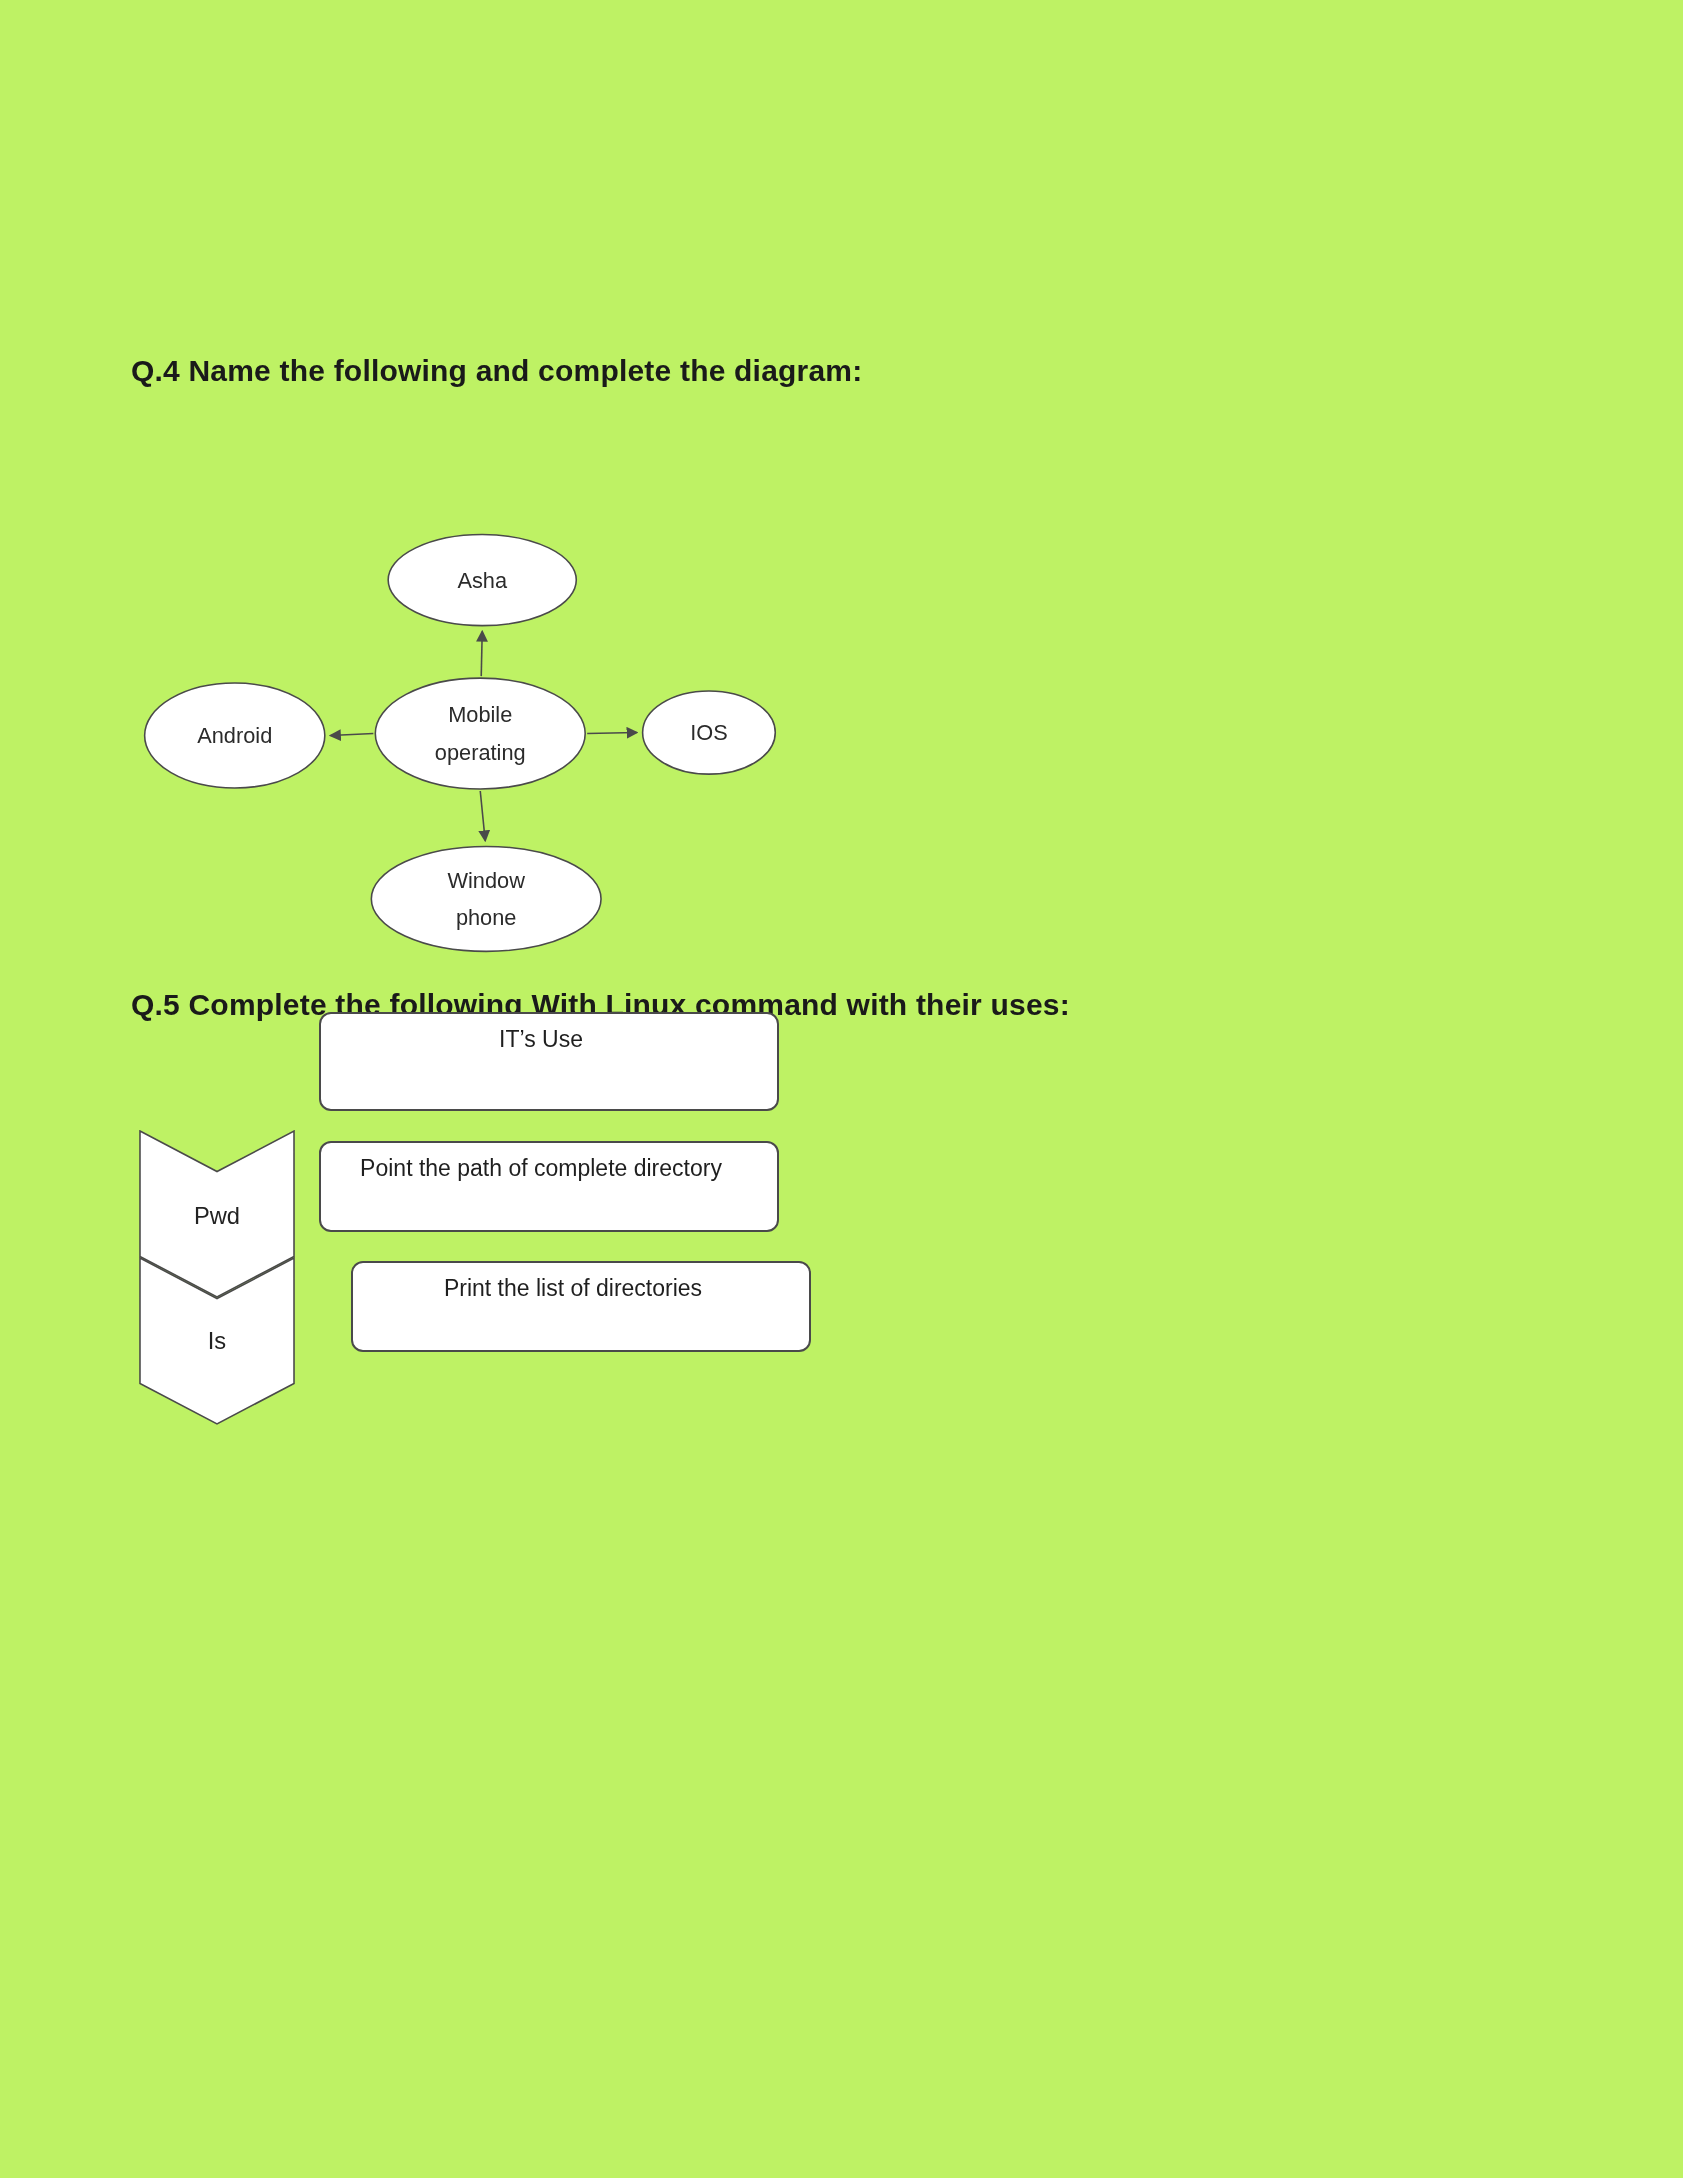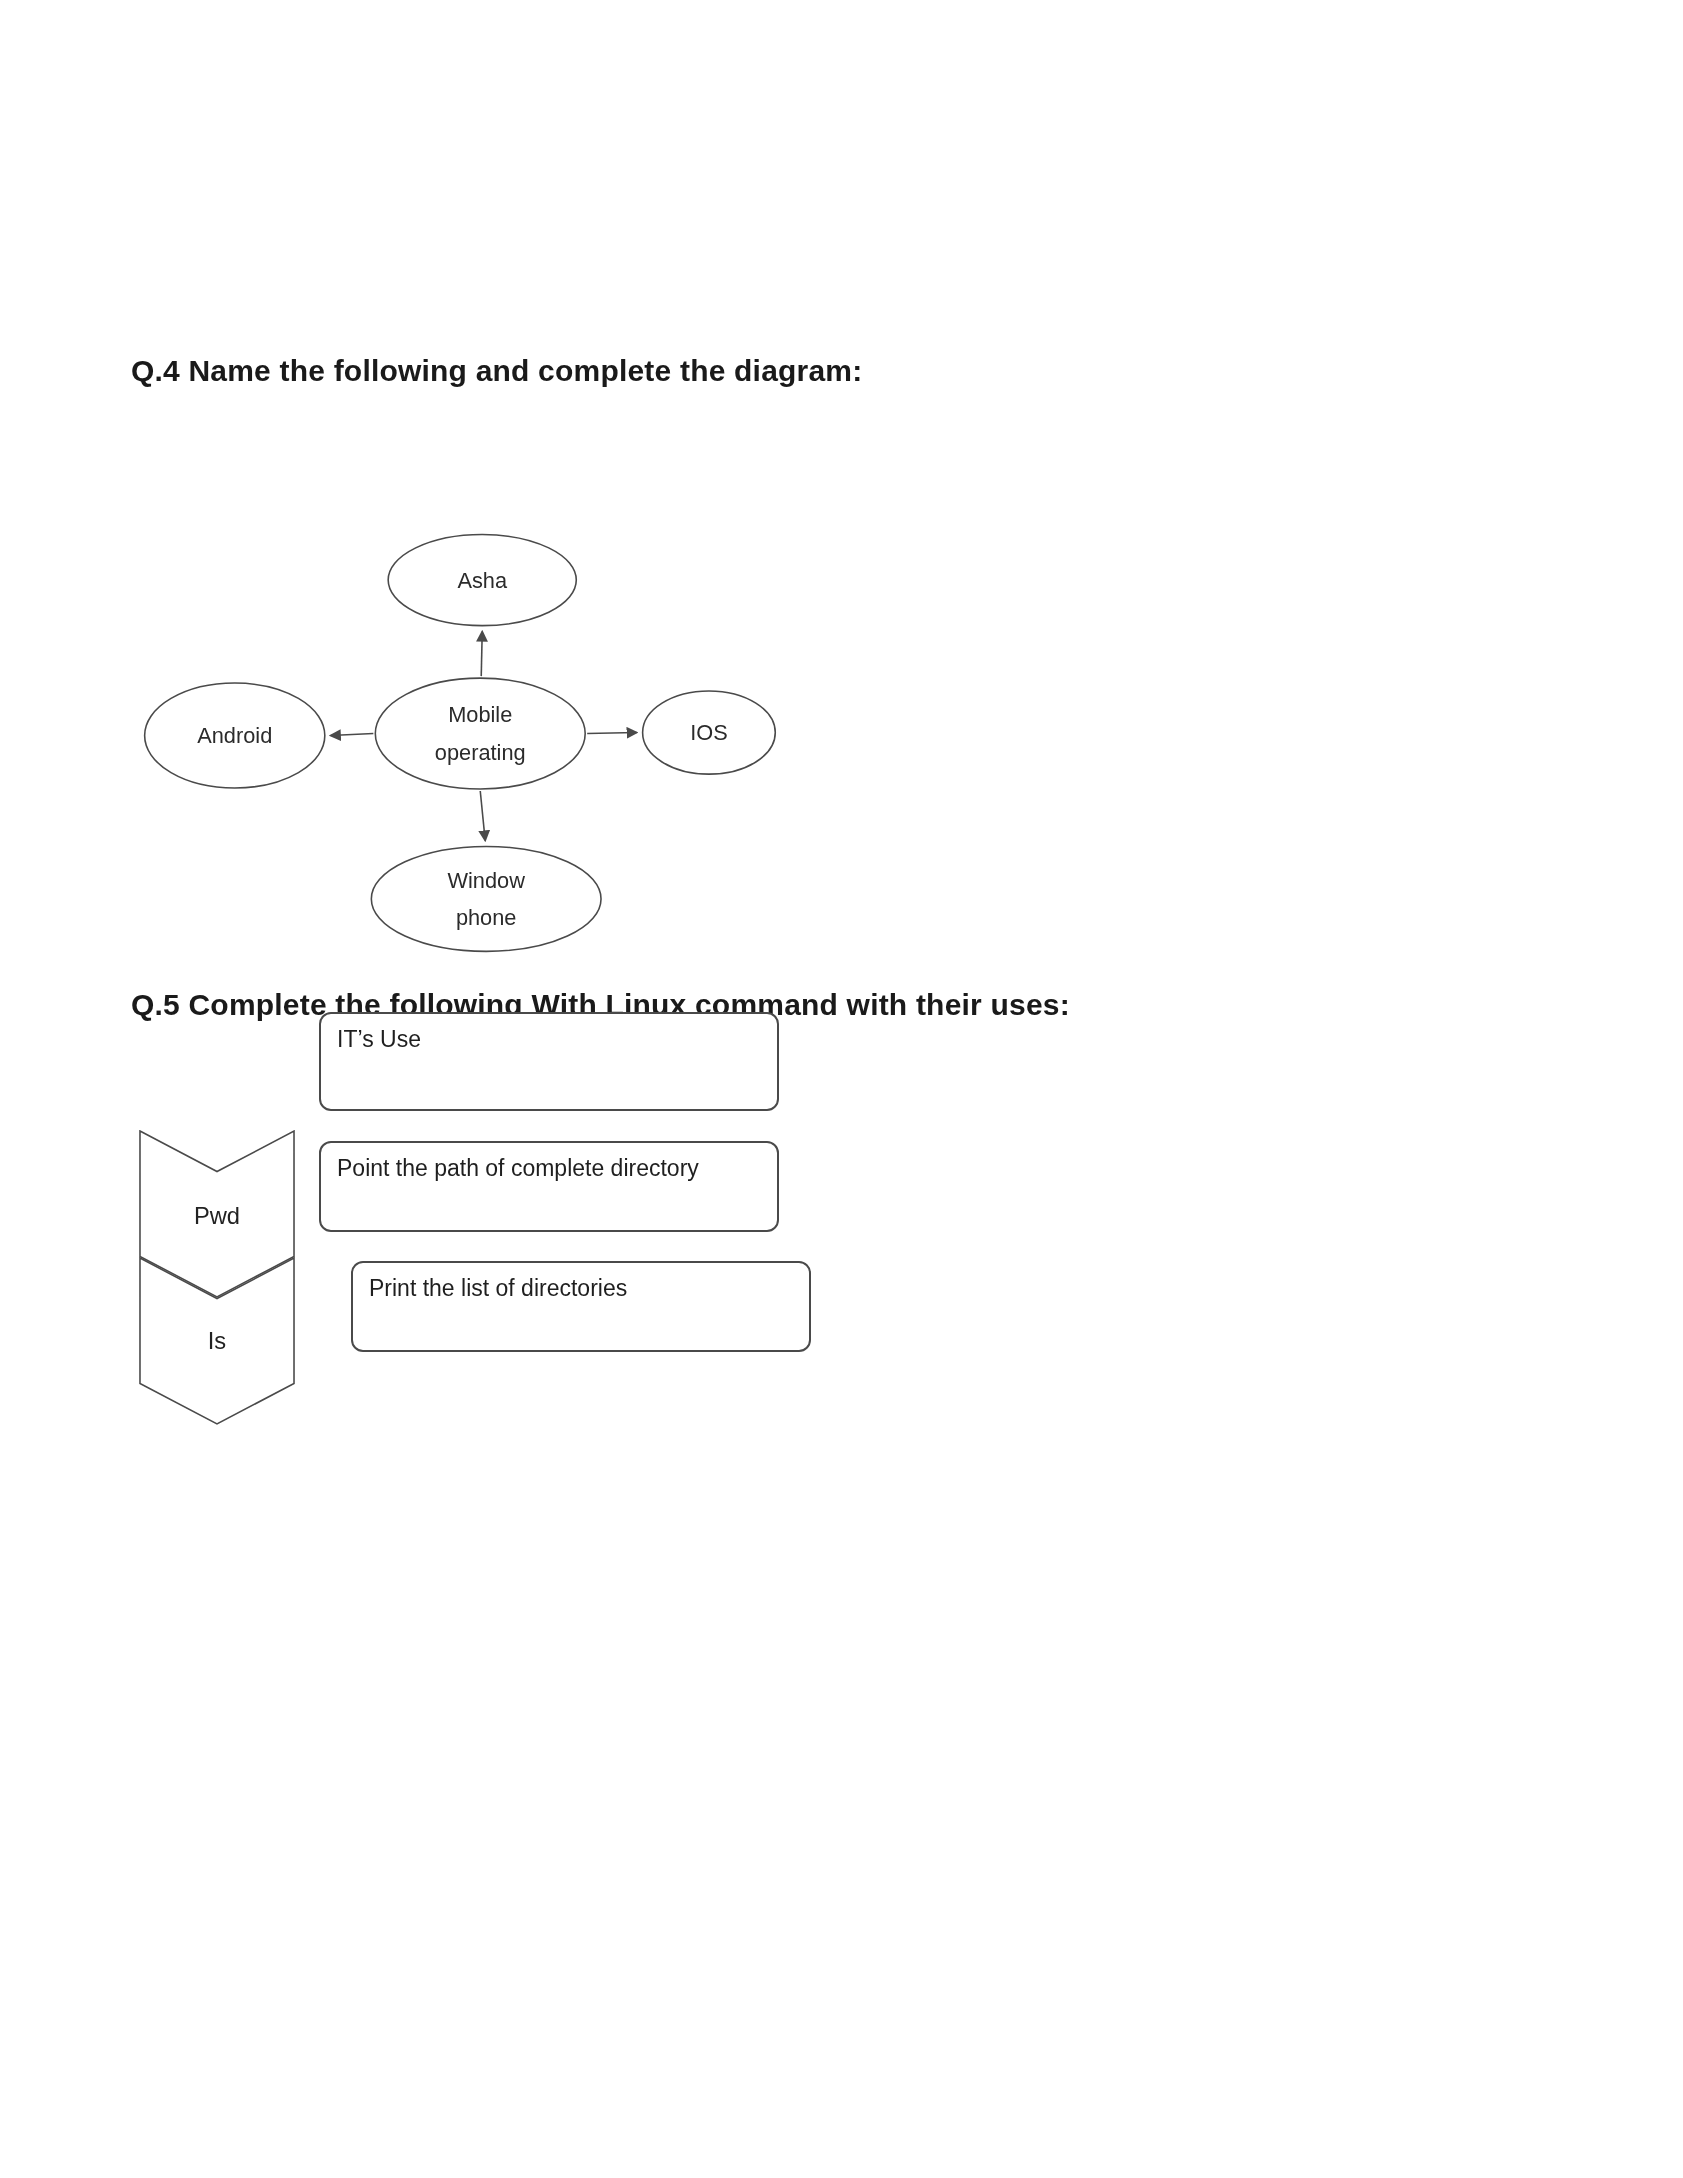--- a/index.html
+++ b/index.html
@@ -1,20 +1,20 @@
 <!DOCTYPE html>
 <html><head>
 <meta charset="utf-8">
 <style>
   html, body { margin: 0; padding: 0; background: #e8e8e8; }
   .page {
     position: relative;
     width: 1683px;
     height: 2178px;
-    background: #ffffff;
+    background: #bef264;
     font-family: "Liberation Sans", sans-serif;
     color: #262626;
     overflow: hidden;
   }
   .heading {
     position: absolute;
     margin: 0;
     font-size: 30px;
     font-weight: bold;
     color: #1a1a1a;
@@ -56,20 +56,21 @@
     position: absolute;
     left: 319px;
     width: 460px;
     border: 2px solid #4a4a4a;
     border-radius: 12px;
     background: #ffffff;
     box-sizing: border-box;
     padding: 12px 32px 0 16px;
     font-size: 23px;
     color: #1f1f1f;
+    text-align: center;
   }
   .use-box-1 { top: 1012px; height: 99px; }
   .use-box-2 { top: 1141px; height: 91px; }
   .use-box-3 { top: 1261px; height: 91px; margin-left: 32px; }
 </style>
 </head>
 <body>
 
 <div class="page">
 

